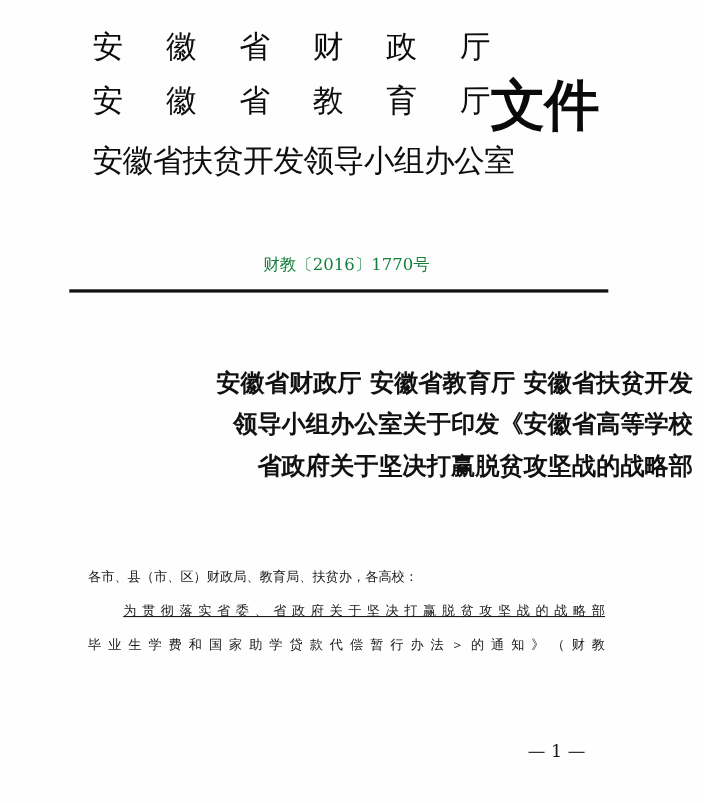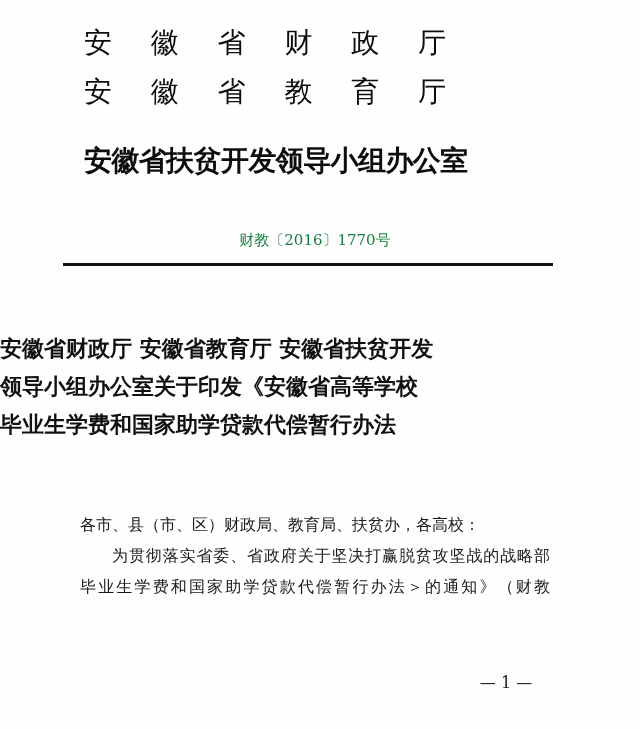--- a/index.html
+++ b/index.html
@@ -32,21 +32,21 @@
     color: #0d0d0d;
   }
   .hdr-spaced {
     width: 362px;
     display: flex;
     justify-content: space-between;
   }
   .hdr-spaced span { display: inline-block; }
   #hdr1 { top: 27px; }
   #hdr2 { top: 76px; }
-  #hdr3 { top: 130px; letter-spacing: -0.6px; font-weight: bold; margin-top: 15px; }
+  #hdr3 { top: 130px; letter-spacing: -0.6px; font-weight: normal; }
   .wenjian {
     position: absolute;
     left: 446px;
     top: 60px;
     font-family: "DejaVu Serif", "Liberation Serif", serif;
     font-size: 50px;
     line-height: 72px;
     font-weight: bold;
     letter-spacing: -1px;
     color: #0a0a0a;
@@ -69,49 +69,50 @@
     width: 490px;
     height: 3px;
     background: #111111;
   }
   
   .title {
     position: absolute;
     left: 0;
     width: 630px;
     top: 330px;
-    text-align: left;
+    text-align: right;
     font-family: "DejaVu Sans", "Liberation Sans", sans-serif;
     font-weight: bold;
     font-size: 22px;
     line-height: 38px;
     color: #111111;
   }
   .title div { white-space: nowrap; }
   
   .body-text {
     position: absolute;
     left: 80px;
     top: 509px;
     width: 470px;
     font-family: "DejaVu Serif", "Liberation Serif", serif;
-    font-size: 16px;
+    font-size: 12px;
     line-height: 31px;
     color: #1a1a1a;
   }
   .body-text .bl {
     white-space: nowrap;
     text-align: justify;
     text-align-last: justify;
     width: 470px;
     display: block;
   }
   .body-text .bl.indent {
     padding-left: 32px;
     width: 438px;
+    text-decoration: underline;
   }
   .body-text .bl.left {
     text-align: left;
     text-align-last: left;
   }
   .pagenum {
     position: absolute;
     left: 470px;
     top: 672px;
     width: 72px;
@@ -141,29 +142,30 @@
     <span>安</span>
     <span>徽</span>
     <span>省</span>
     <span>教</span>
     <span>育</span>
     <span>厅</span>
   </div>
 
   <div id="hdr3" class="hdr-line">安徽省扶贫开发领导小组办公室</div>
 
+  <div class="wenjian">文件</div>
 
   <div class="docnum">财教〔2016〕1770号</div>
 
   <div class="divider"></div>
 
   <div class="title">
     <div>安徽省财政厅 安徽省教育厅 安徽省扶贫开发</div>
     <div>领导小组办公室关于印发《安徽省高等学校</div>
-    <div>毕业生学费和国家助学贷款代偿暂行办法</div>
+    <div>省政府关于坚决打赢脱贫攻坚战的战略部</div>
   </div>
 
   <div class="body-text">
     <span class="bl left">各市、县（市、区）财政局、教育局、扶贫办，各高校：</span>
     <span class="bl indent">为贯彻落实省委、省政府关于坚决打赢脱贫攻坚战的战略部</span>
     <span class="bl">毕业生学费和国家助学贷款代偿暂行办法＞的通知》（财教</span>
   </div>
 
   <div class="pagenum">— 1 —</div>
 

